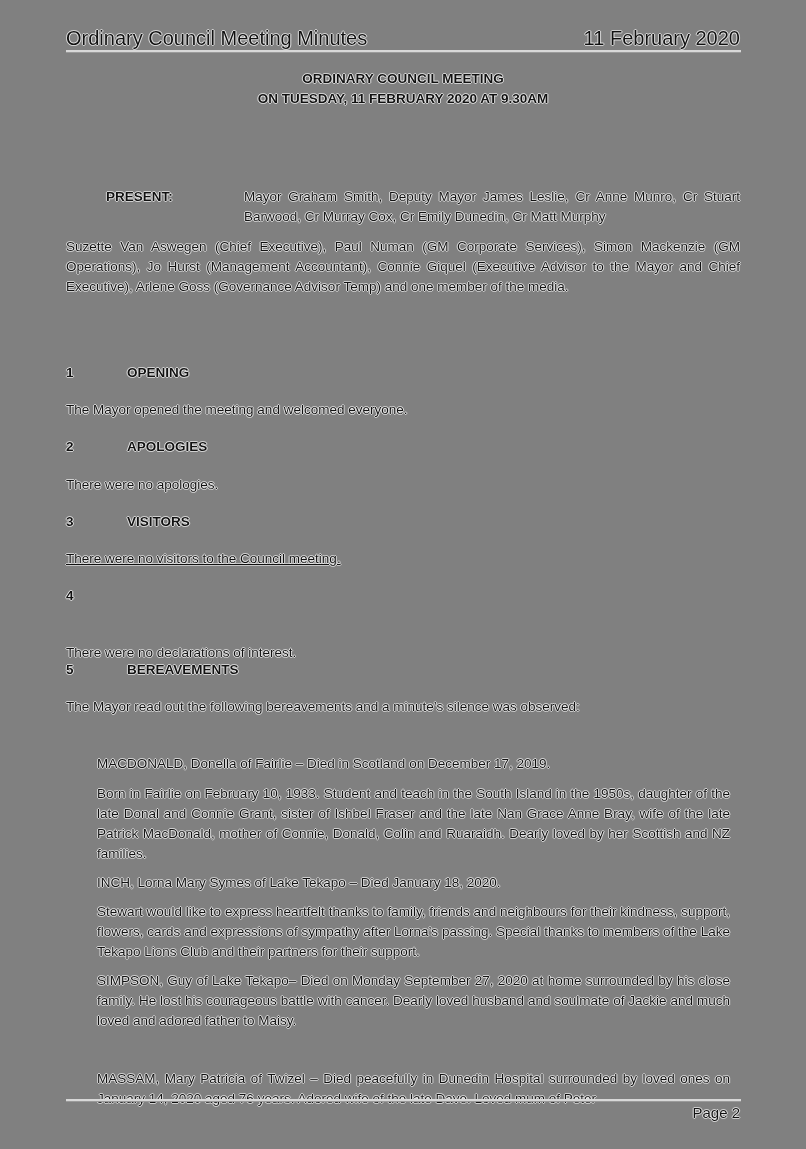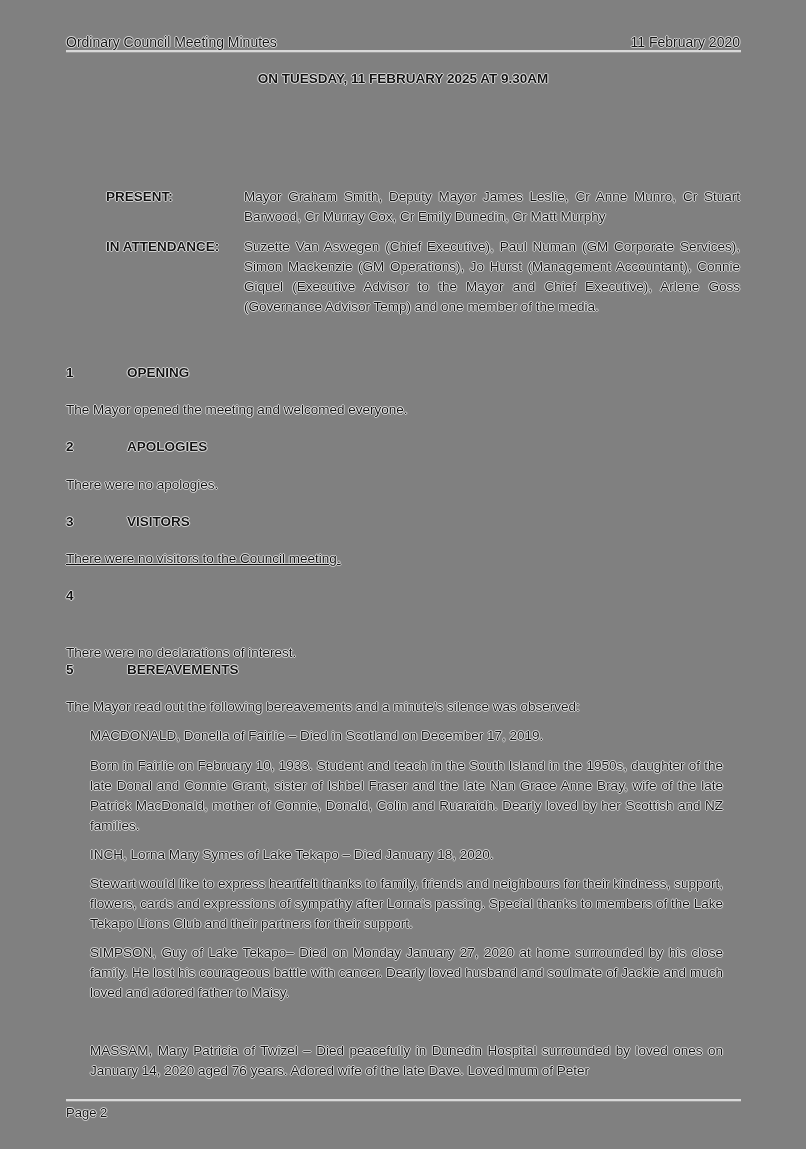--- a/index.html
+++ b/index.html
@@ -17,21 +17,21 @@
     }
     .t {
       text-shadow: 0 0 1px #fff, 0 0 1px #fff, 1px 0 0 rgba(255,255,255,0.55), -1px 0 0 rgba(255,255,255,0.55), 0 1px 0 rgba(255,255,255,0.55), 0 -1px 0 rgba(255,255,255,0.55);
     }
     .page-header {
       position: absolute;
       left: 66px;
       top: 30px;
       width: 674px;
       height: 20px;
-      font-size: 14px;
+      font-size: 20px;
       display: flex;
       justify-content: space-between;
       align-items: flex-end;
     }
     .rule {
       position: absolute;
       left: 66px;
       width: 675px;
       height: 2px;
       background: #d8d8d8;
@@ -84,52 +84,54 @@
     }
     .para {
       position: absolute;
       left: 66px;
       width: 674px;
       font-size: 13.5px;
       line-height: 20px;
       text-align: justify;
     }
     .para.indent {
-      left: 90px;
+      left: 97px;
       width: 633px;
+      margin-top: 28px;
     }
     .page-footer {
       position: absolute;
       left: 66px;
       top: 1103px;
       width: 674px;
-      font-size: 13px;
+      text-align: right;
+      font-size: 15px;
       line-height: 20px;
     }
   </style>
 </head>
 <body>
 
 <div class="page-header">
   <span class="t">Ordinary Council Meeting Minutes</span>
   <span class="t">11 February 2020</span>
 </div>
 <div class="rule top"></div>
 
 <div class="title-block">
-  <div class="t">ON TUESDAY, 11 FEBRUARY 2025 AT 9.30AM</div>
+  <div class="t">ORDINARY COUNCIL MEETING</div>
+  <div class="t">ON TUESDAY, 11 FEBRUARY 2020 AT 9.30AM</div>
 </div>
 
 <div class="meta present">
   <div class="label t">PRESENT:</div>
   <div class="value t">Mayor Graham Smith, Deputy Mayor James Leslie, Cr Anne Munro, Cr Stuart Barwood, Cr Murray Cox, Cr Emily Dunedin, Cr Matt Murphy</div>
 </div>
 
 <div class="meta attendance">
-  <div class="label t">IN ATTENDANCE:</div>
   <div class="value t">Suzette Van Aswegen (Chief Executive), Paul Numan (GM Corporate Services), Simon Mackenzie (GM Operations), Jo Hurst (Management Accountant), Connie Giquel (Executive Advisor to the Mayor and Chief Executive), Arlene Goss (Governance Advisor Temp) and one member of the media.</div>
 </div>
 
 <div class="section-heading" style="top:363px;">
   <span class="num t">1</span>
   <span class="t">OPENING</span>
 </div>
 <div class="para t" style="top:400px;">The Mayor opened the meeting and welcomed everyone.</div>
 
 <div class="section-heading" style="top:437px;">
@@ -152,17 +154,17 @@
 <div class="section-heading" style="top:660px;">
   <span class="num t">5</span>
   <span class="t">BEREAVEMENTS</span>
 </div>
 <div class="para t" style="top:697px;">The Mayor read out the following bereavements and a minute’s silence was observed:</div>
 
 <div class="para indent t" style="top:726px;">MACDONALD, Donella of Fairlie – Died in Scotland on December 17, 2019.</div>
 <div class="para indent t" style="top:756px;">Born in Fairlie on February 10, 1933.  Student and teach in the South Island in the 1950s, daughter of the late Donal and Connie Grant, sister of Ishbel Fraser and the late Nan Grace Anne Bray, wife of the late Patrick MacDonald, mother of Connie, Donald, Colin and Ruaraidh. Dearly loved by her Scottish and NZ families.</div>
 <div class="para indent t" style="top:845px;">INCH, Lorna Mary Symes of Lake Tekapo –  Died January 18, 2020.</div>
 <div class="para indent t" style="top:874px;">Stewart would like to express heartfelt thanks to family, friends and neighbours for their kindness, support, flowers, cards and expressions of sympathy after Lorna’s passing.  Special thanks to members of the Lake Tekapo Lions Club and their partners for their support.</div>
-<div class="para indent t" style="top:943px;">SIMPSON, Guy of Lake Tekapo– Died on Monday January 27, 2020 at home surrounded by his close family.  He lost his courageous battle with cancer.  Dearly loved husband and soulmate of Jackie and much loved and adored father to Maisy.</div>
+<div class="para indent t" style="top:943px;">SIMPSON, Guy of Lake Tekapo– Died on Monday September 27, 2020 at home surrounded by his close family.  He lost his courageous battle with cancer.  Dearly loved husband and soulmate of Jackie and much loved and adored father to Maisy.</div>
 <div class="para indent t" style="top:1041px;">MASSAM, Mary Patricia of Twizel – Died peacefully in Dunedin Hospital surrounded by loved ones on January 14, 2020 aged 76 years.  Adored wife of the late Dave.  Loved mum of Peter</div>
 
 <div class="rule bottom"></div>
 <div class="page-footer t">Page 2</div>
 
 </body></html>

